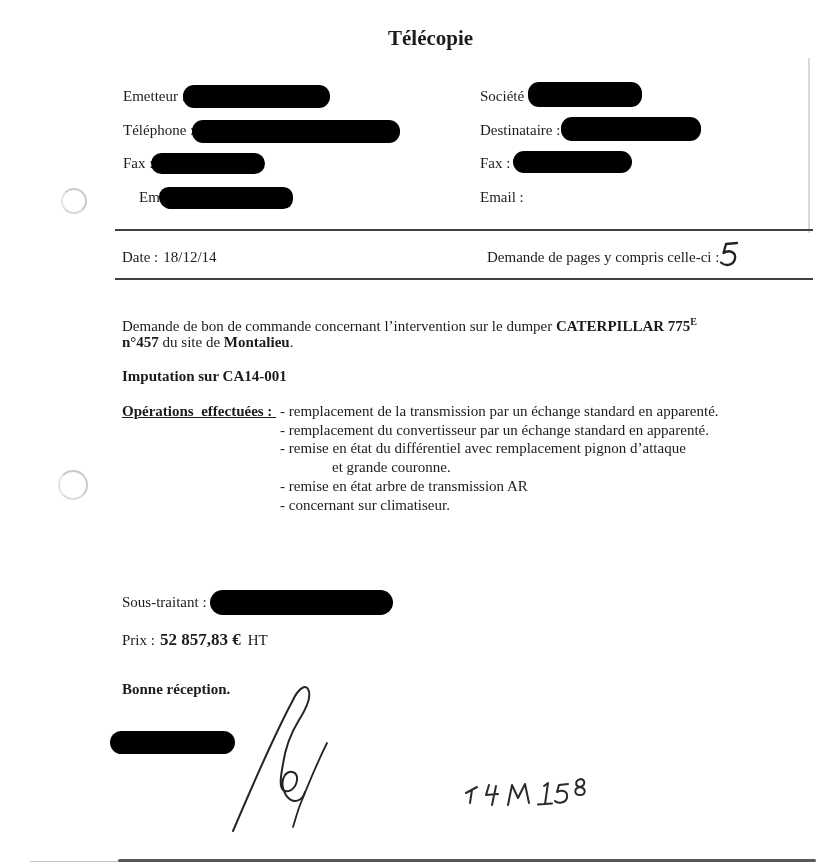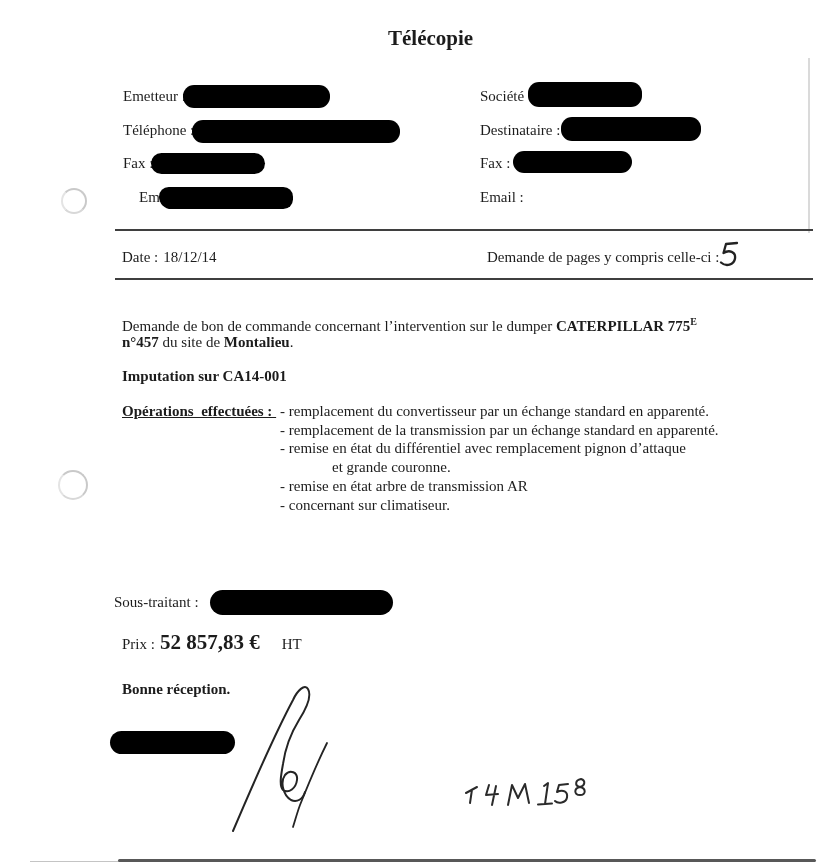--- a/index.html
+++ b/index.html
@@ -78,33 +78,33 @@
     <span>Demande de bon de commande concernant l’intervention sur le dumper </span><b>CATERPILLAR 775</b><span class="sup">E</span>
   </div>
   <div class="abs label" style="left:122px; top:334px;">
     <b>n°457</b><span> du site de </span><b>Montalieu</b><span>.</span>
   </div>
 
   <div class="abs label b" style="left:122px; top:368px;">Imputation sur CA14-001</div>
 
   <div class="abs ops-label" style="left:122px; top:403px;text-decoration:underline;">Opérations  effectuées : </div>
   <div class="abs ops-list" style="left:280px; top:402px;">
+    <div>- remplacement de la transmission par un échange standard en apparenté.</div>
     <div>- remplacement du convertisseur par un échange standard en apparenté.</div>
-    <div>- remplacement de la transmission par un échange standard en apparenté.</div>
     <div>- remise en état du différentiel avec remplacement pignon d’attaque</div>
     <div class="cont">et grande couronne.</div>
     <div>- remise en état arbre de transmission AR</div>
     <div>- concernant sur climatiseur.</div>
   </div>
 
-  <div class="abs label" style="left:114px; top:594px;">Sous-traitant :</div>
+  <div class="abs label" style="left:122px; top:594px;">Sous-traitant :</div>
   <div class="bar" style="left:210px; top:590px; width:183px; height:25px; border-radius:13px;"></div>
 
   <div class="abs label" style="left:122px; top:630px;">
-    <span>Prix :</span><b style="margin-left:5px; font-size:21px;">52 857,83 €</b><span style="margin-left:22px;">HT</span>
+    <span>Prix :</span><b style="margin-left:5px; font-size:17px;">52 857,83 €</b><span style="margin-left:7px;">HT</span>
   </div>
 
   <div class="abs label" style="left:122px; top:681px;font-weight:bold;">Bonne réception.</div>
 
   <div class="bar" style="left:110px; top:731px; width:125px; height:23px; border-radius:12px;"></div>
 
   <svg class="abs" style="left:215px; top:675px;" width="135" height="165" viewBox="0 0 135 165">
     <path d="M18,156 C35,116 62,55 78,25 C82,16 90,8 93,14 C97,21 91,34 84,45 C76,58 70,75 68,89 C66,100 64,111 68,115 C74,119 81,113 82,105 C83,97 75,94 70,100 C65,107 68,120 76,125 C82,128 88,124 90,117" fill="none" stroke="#242424" stroke-width="2" stroke-linecap="round" stroke-linejoin="round"></path>
     <path d="M112,68 C104,84 93,110 85,130 C82,138 80,146 78,152" fill="none" stroke="#242424" stroke-width="1.8" stroke-linecap="round"></path>
   </svg>

